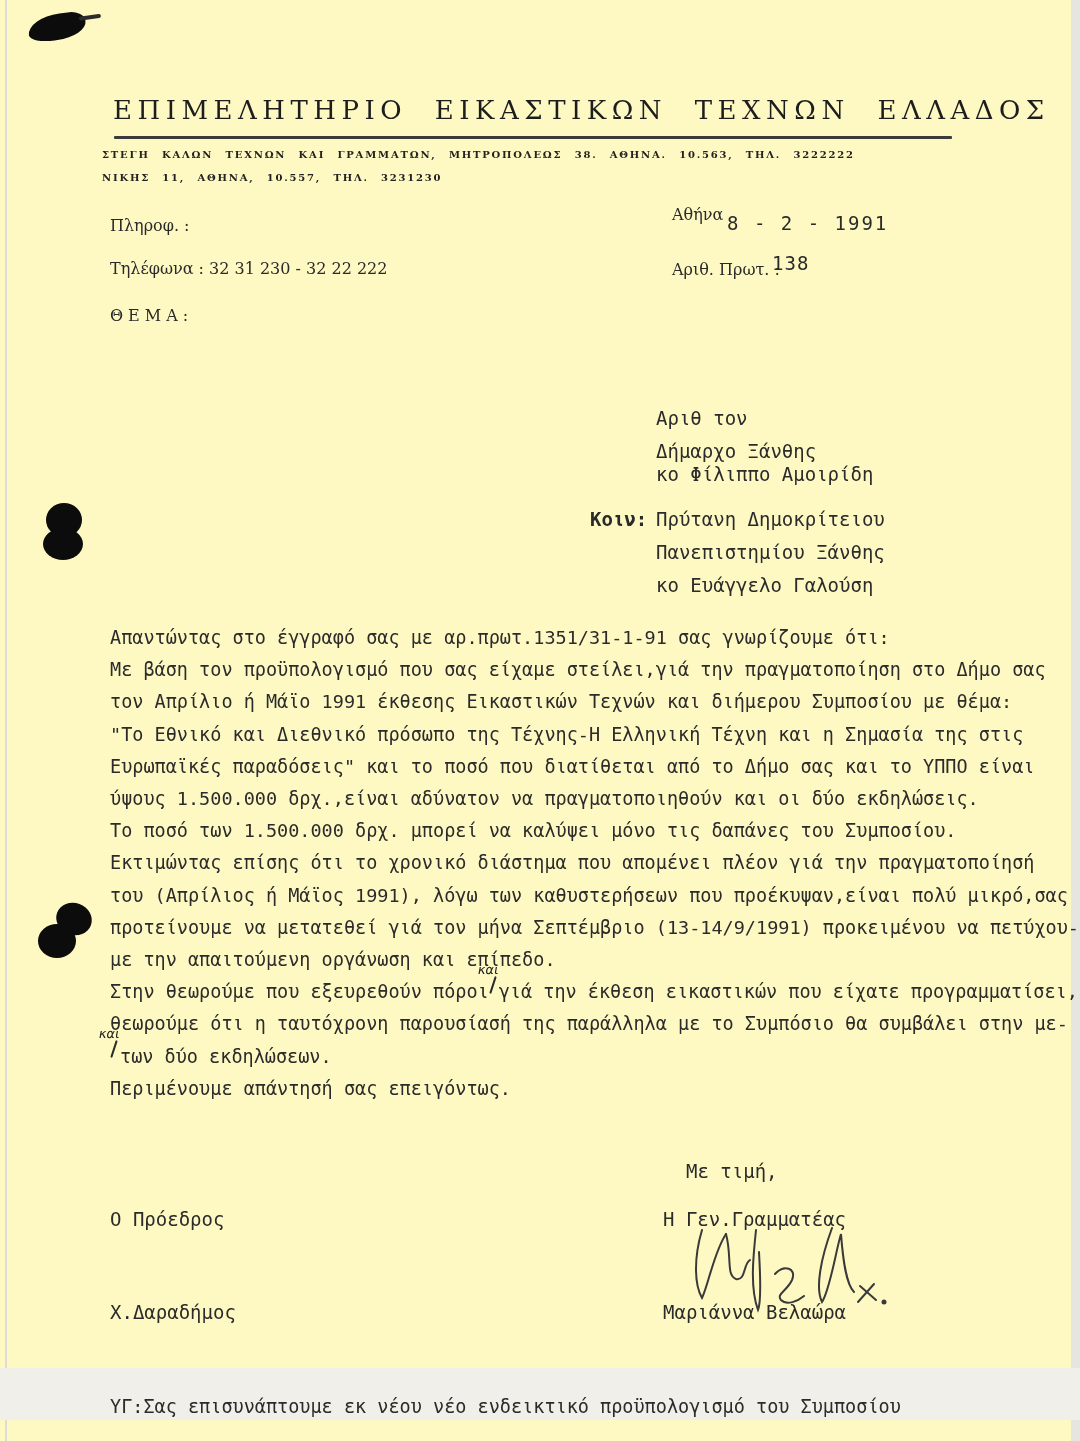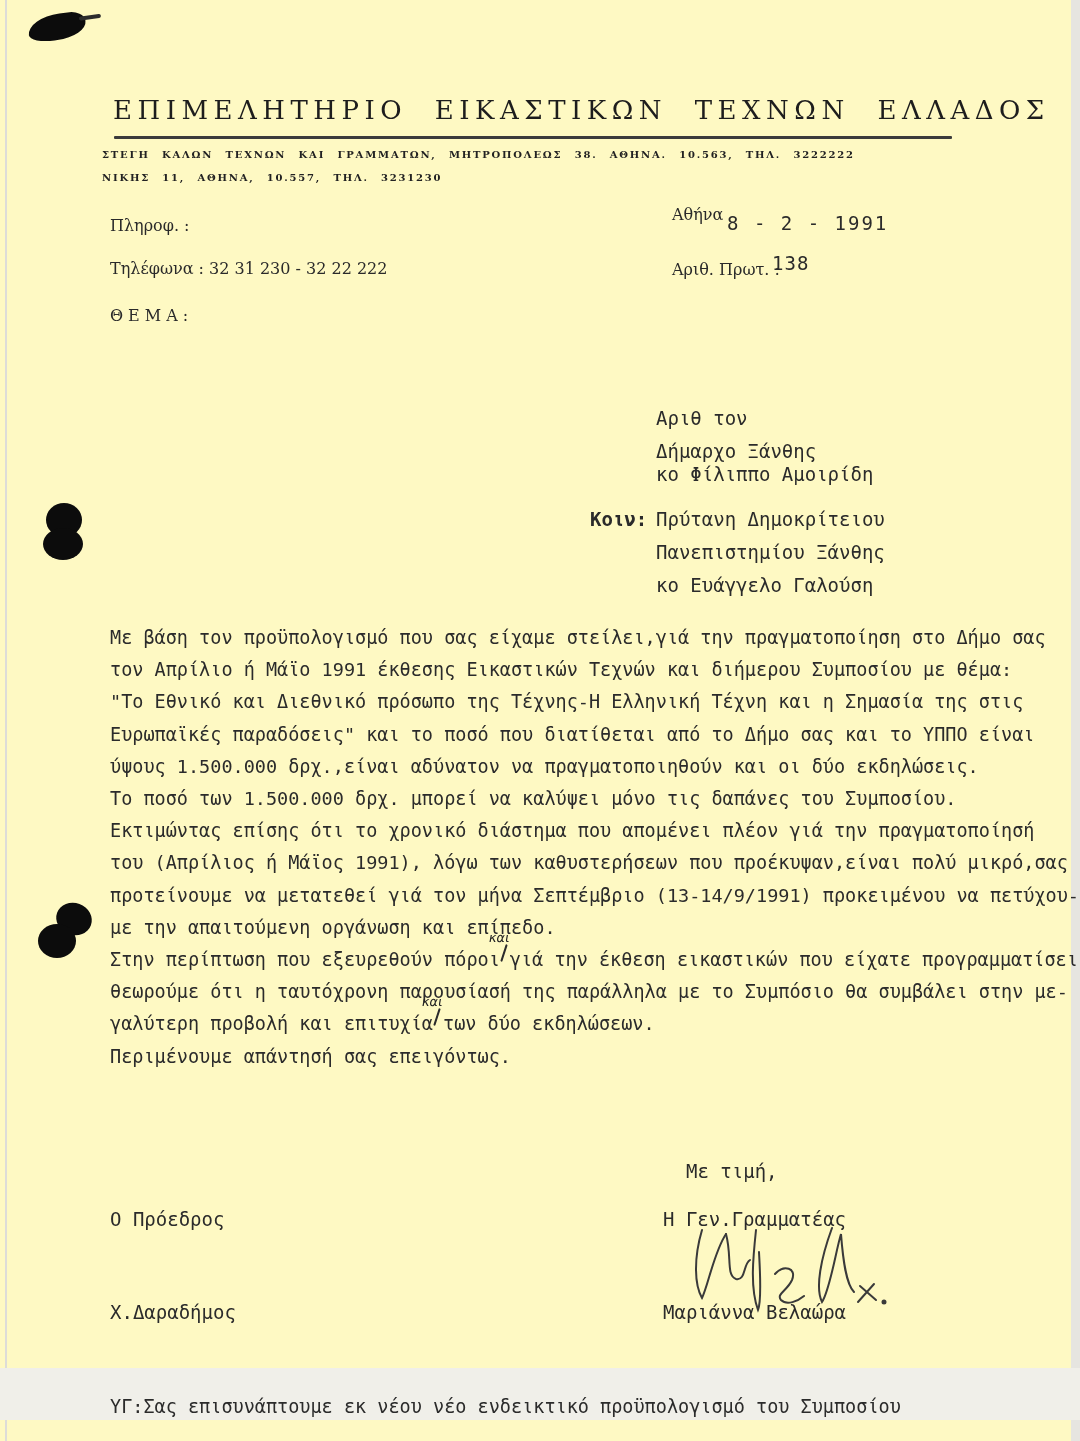--- a/index.html
+++ b/index.html
@@ -109,33 +109,34 @@
 
   <div class="mono r-to1">Αριθ τον</div>
   <div class="mono r-to2">Δήμαρχο Ξάνθης</div>
   <div class="mono r-to3">κο Φίλιππο Αμοιρίδη</div>
   <div class="mono r-cc-label">Κοιν:</div>
   <div class="mono r-cc1">Πρύτανη Δημοκρίτειου</div>
   <div class="mono r-cc2">Πανεπιστημίου Ξάνθης</div>
   <div class="mono r-cc3">κο Ευάγγελο Γαλούση</div>
 
   <div class="body-text">
+    <div class="bline">Απαντώντας στο έγγραφό σας με αρ.πρωτ.1351/31-1-91 σας γνωρίζουμε ότι:</div>
     <div class="bline">Με βάση τον προϋπολογισμό που σας είχαμε στείλει,γιά την πραγματοποίηση στο Δήμο σας</div>
     <div class="bline">τον Απρίλιο ή Μάϊο 1991 έκθεσης Εικαστικών Τεχνών και διήμερου Συμποσίου με θέμα:</div>
     <div class="bline">"Το Εθνικό και Διεθνικό πρόσωπο της Τέχνης-Η Ελληνική Τέχνη και η Σημασία της στις</div>
     <div class="bline">Ευρωπαϊκές παραδόσεις" και το ποσό που διατίθεται από το Δήμο σας και το ΥΠΠΟ είναι</div>
     <div class="bline">ύψους 1.500.000 δρχ.,είναι αδύνατον να πραγματοποιηθούν και οι δύο εκδηλώσεις.</div>
     <div class="bline">Το ποσό των 1.500.000 δρχ. μπορεί να καλύψει μόνο τις δαπάνες του Συμποσίου.</div>
     <div class="bline">Εκτιμώντας επίσης ότι το χρονικό διάστημα που απομένει πλέον γιά την πραγματοποίησή</div>
     <div class="bline">του (Απρίλιος ή Μάϊος 1991), λόγω των καθυστερήσεων που προέκυψαν,είναι πολύ μικρό,σας</div>
     <div class="bline">προτείνουμε να μετατεθεί γιά τον μήνα Σεπτέμβριο (13-14/9/1991) προκειμένου να πετύχου-</div>
     <div class="bline">με την απαιτούμενη οργάνωση και επίπεδο.</div>
-    <div class="bline"><span>Στην περίπτωση που εξευρεθούν πόροι</span><span class="ins-wrap"><span class="ins-word">και</span><span class="ins-caret"></span></span><span>γιά την έκθεση εικαστικών που είχατε προγραμματίσει,</span></div>
+    <div class="bline"><span>Στην θεωρούμε που εξευρεθούν πόροι</span><span class="ins-wrap"><span class="ins-word">και</span><span class="ins-caret"></span></span><span>γιά την έκθεση εικαστικών που είχατε προγραμματίσει,</span></div>
     <div class="bline">θεωρούμε ότι η ταυτόχρονη παρουσίασή της παράλληλα με το Συμπόσιο θα συμβάλει στην με-</div>
-    <div class="bline"><span>γαλύτερη προβολή και επιτυχία</span><span class="ins-wrap"><span class="ins-word">και</span><span class="ins-caret"></span></span><span>των δύο εκδηλώσεων.</span></div>
+    <div class="bline"><span class="ins-wrap"><span class="ins-word">και</span><span class="ins-caret"></span></span><span>των δύο εκδηλώσεων.</span></div>
     <div class="bline">Περιμένουμε απάντησή σας επειγόντως.</div>
   </div>
 
   <div class="mono c-salute">Με τιμή,</div>
   <div class="mono c-left-title">Ο Πρόεδρος</div>
   <div class="mono c-right-title">Η Γεν.Γραμματέας</div>
   <div class="signature">
     <svg viewBox="0 0 230 100" xmlns="http://www.w3.org/2000/svg" fill="none" stroke="#3a3a3a" stroke-width="2" stroke-linecap="round">
       <path d="M22,8 C14,35 14,62 22,76 C28,64 34,30 46,12"></path>
       <path d="M46,12 C52,34 46,54 56,57 C66,59 63,42 70,38"></path>

